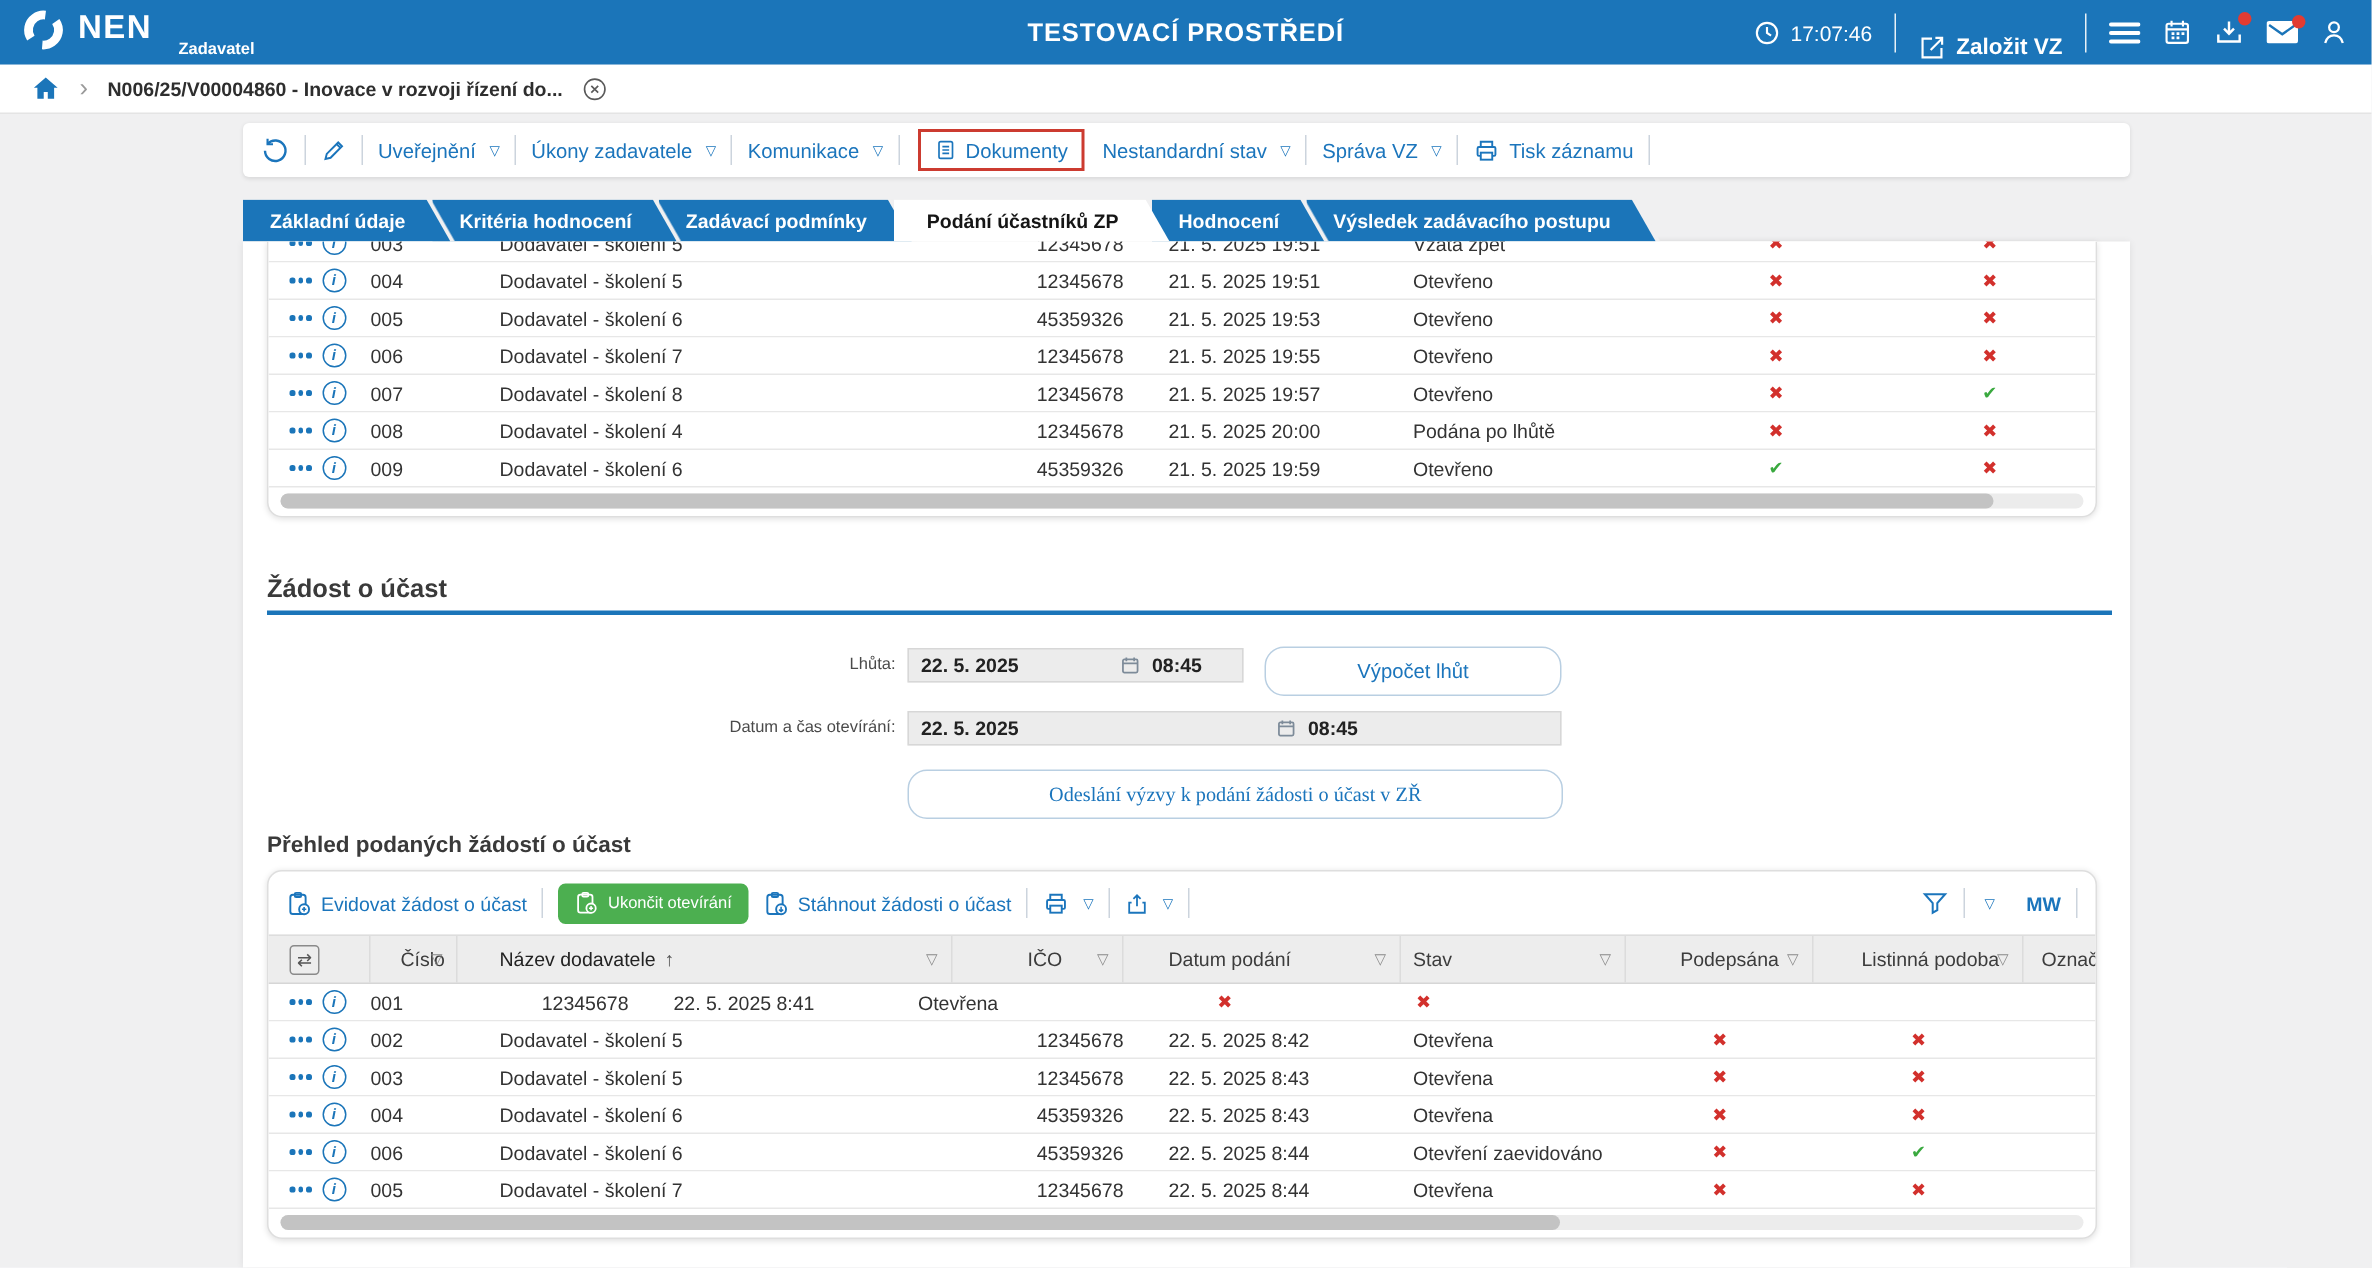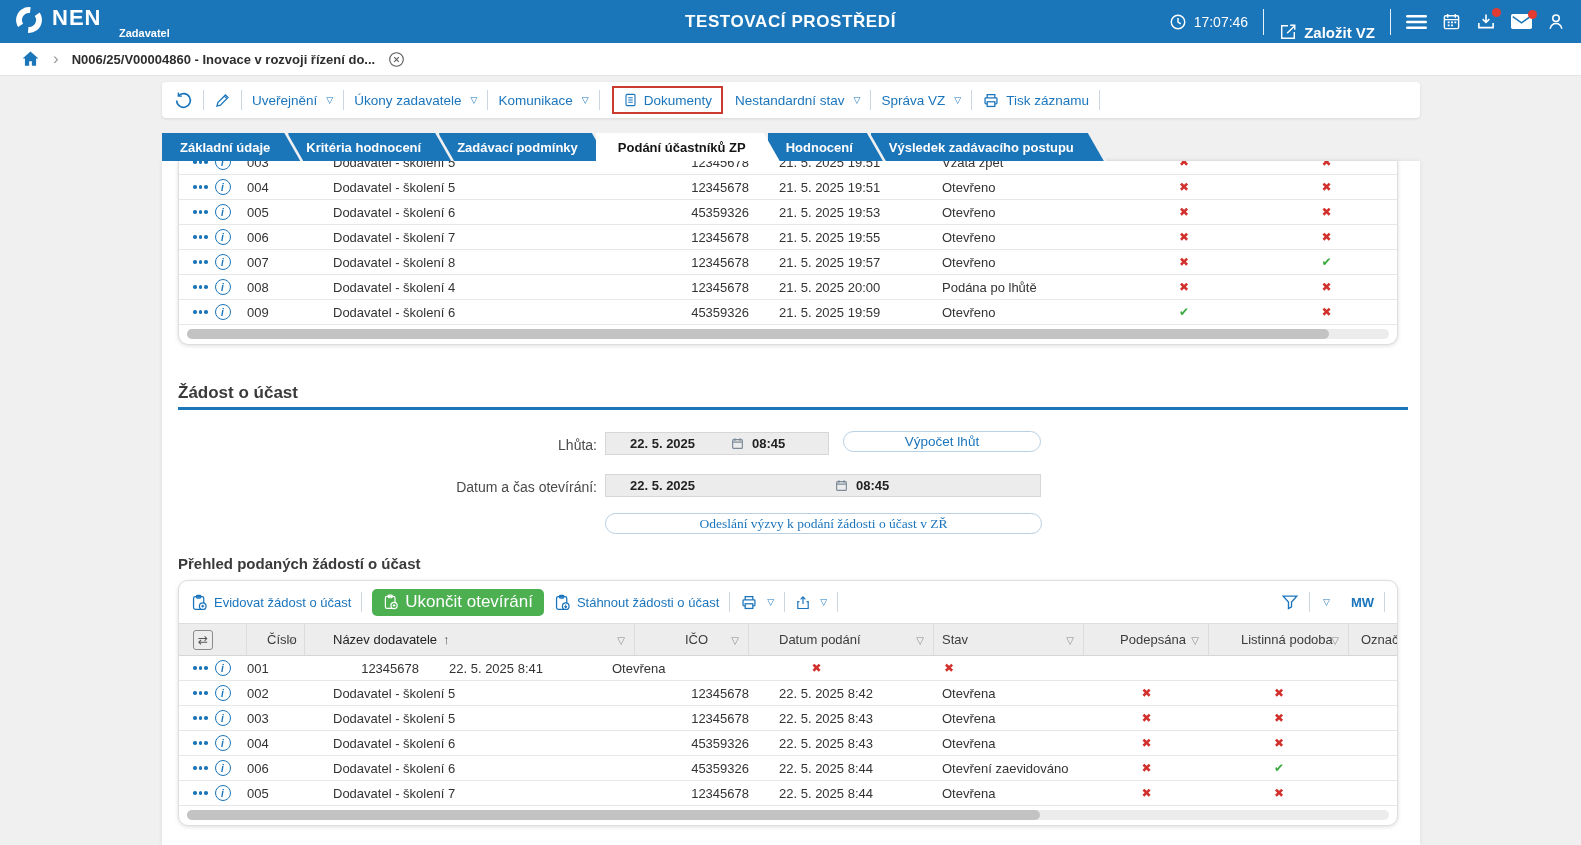--- a/index.html
+++ b/index.html
@@ -12,21 +12,21 @@
     background:#1b75b9; color:#fff; display:flex; align-items:center; z-index:50; }
   .brand { display:flex; align-items:flex-start; gap:8px; margin-left:14px; cursor:pointer; }
   .brand-name { font-size:22px; font-weight:700; letter-spacing:1px; line-height:26px; }
   .brand-sub { font-size:11px; display:block; margin-left:67px; margin-top:-4px;font-weight:bold; }
   .env-title { position:absolute; left:0; right:0; text-align:center; font-size:17px;
     font-weight:700; letter-spacing:.6px; pointer-events:none; }
   .hdr-right { margin-left:auto; display:flex; align-items:center; gap:15px;
     padding-right:16px; position:relative; z-index:2; }
   .hdr-time { display:flex; align-items:center; gap:7px; font-size:14px; }
   .hdr-sep { width:1px; height:26px; background:rgba(255,255,255,.9); }
-  .hdr-create { display:flex; align-items:flex-end; gap:7px; background:none; border:none;
+  .hdr-create { display:flex; align-items:center; gap:7px; background:none; border:none;
     color:#fff; font-size:15px; font-weight:700; cursor:pointer;
     font-family:inherit;margin-top:20px; }
   .hdr-ic { position:relative; display:flex; align-items:center; cursor:pointer; }
   .noti-dot { position:absolute; top:-4px; right:-5px; width:9px; height:9px;
     border-radius:50%; background:#e23b32; }
 
   
   .crumb-bar { position:absolute; top:43px; left:0; width:1581px; height:33px;
     background:#fff; border-bottom:1px solid #e4e4e4; display:flex; align-items:center;
     padding-left:21px; gap:13px; z-index:40; }
@@ -95,36 +95,36 @@
   .scroll-zone { padding:4px 8px 5px 8px; }
   .scroll-track { height:10px; background:#ececec; border-radius:5px; }
   .scroll-thumb { height:10px; background:#c3c3c3; border-radius:5px; cursor:grab; }
   .thumb-a { width:95%; }
   .thumb-b { width:71%; }
 
   
   .sec-title { position:absolute; left:16px; font-size:17px; font-weight:700; color:#3a3a3a; }
   .t1 { top:222px; }
   .rule { position:absolute; left:16px; width:1230px; top:246px; height:3px; background:#1b75b9; }
-  .flabel { position:absolute; width:435px; text-align:right; color:#4a4a4a; font-size:14px; }
+  .flabel { position:absolute; width:435px; text-align:right; color:#4a4a4a; font-size:11px; }
   .gbox { position:absolute; height:23px; background:#ececec; border:1px solid #d7d7d7;
-    display:flex; align-items:center; padding:0 24px; gap:8px; font-weight:700; color:#222; }
+    display:flex; align-items:center; padding:0 8px; gap:8px; font-weight:700; color:#222; }
   .gbox .sp { flex:1; }
-  .btn-line { position:absolute; height:21px; background:#fff; border:1px solid #b9cfe2;
+  .btn-line { position:absolute; height:33px; background:#fff; border:1px solid #b9cfe2;
     border-radius:13px; color:#1b75bc; font-size:13.5px; display:flex; align-items:center;
     justify-content:center; cursor:pointer; }
 
   .t2 { top:394px; font-size:15px; }
 
   
   .card-toolbar { height:42px; display:flex; align-items:center; gap:10px;
     padding:0 12px; color:#1b75bc; font-size:13px; }
   .tb-item { display:flex; align-items:center; gap:6px; cursor:pointer; white-space:nowrap; }
   .btn-green { display:flex; align-items:center; gap:6px; background:#4caf50; color:#fff;
-    border:none; border-radius:5px; height:27px; padding:0 11px; font-size:17px;
+    border:none; border-radius:5px; height:27px; padding:0 11px; font-size:11px;
     cursor:pointer; font-family:inherit; }
   .tb-spacer { flex:1; }
 
   .thead { display:flex; height:33px; align-items:center; background:#ededed;
     border-top:1px solid #ddd; border-bottom:1px solid #d6d6d6; color:#3c3c3c; font-size:13px; }
   .thead .c { position:relative; border-right:1px solid #dcdcdc; }
   .thead .c:last-child { border-right:none; }
   .thead .c-num { padding-left:20px; width:58px; }
   .thead .c-ico { justify-content:flex-start; padding-left:50px; }
   .thead .c-b1 { justify-content:center; padding-left:14px; }

